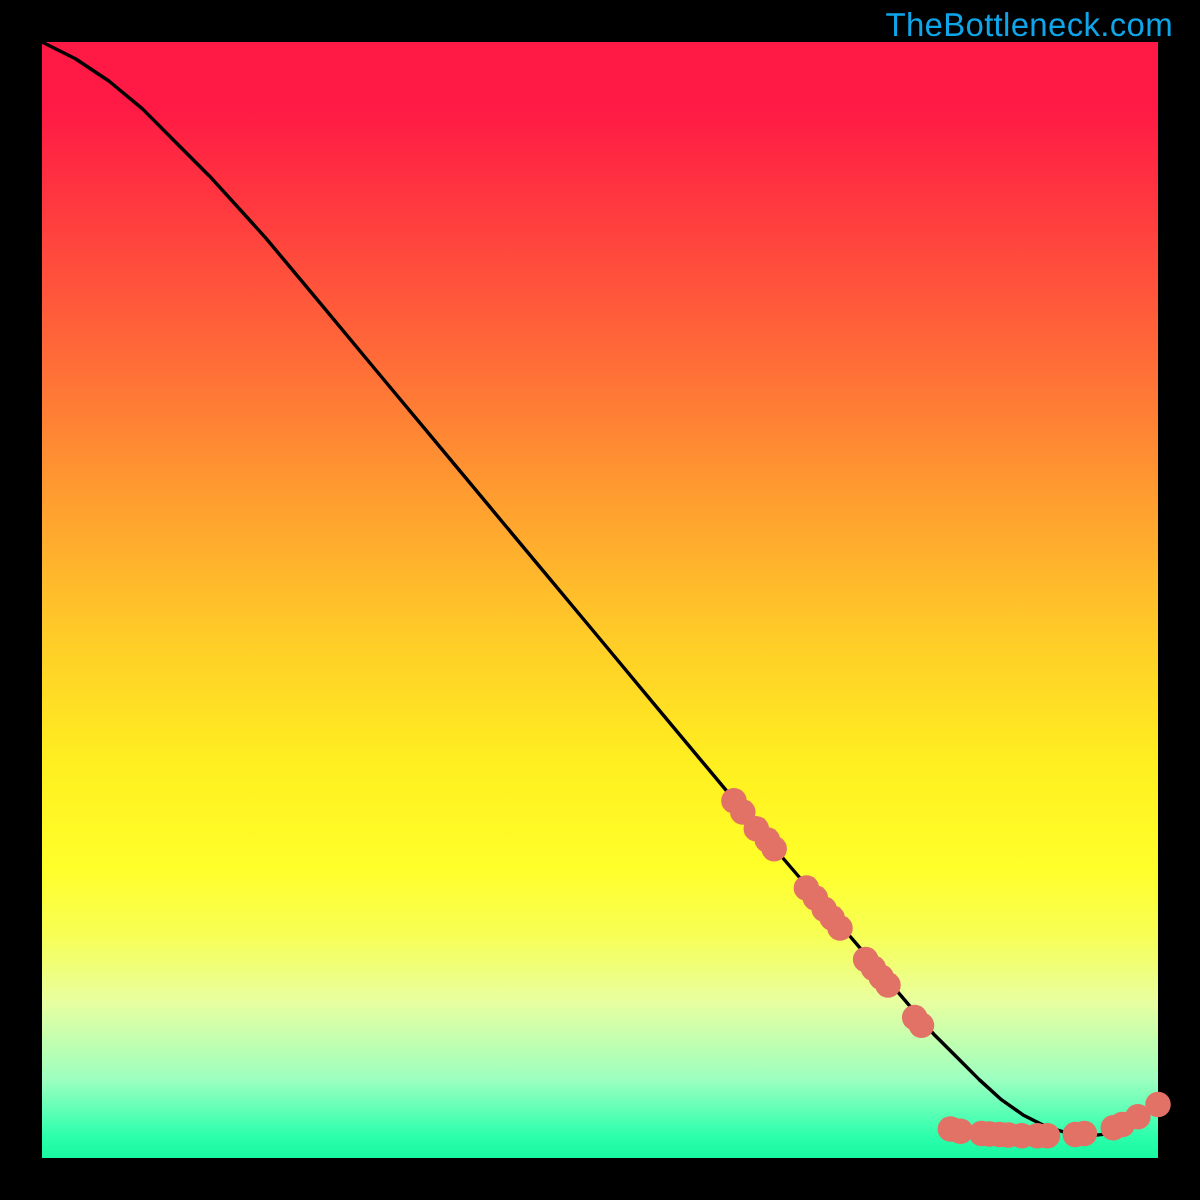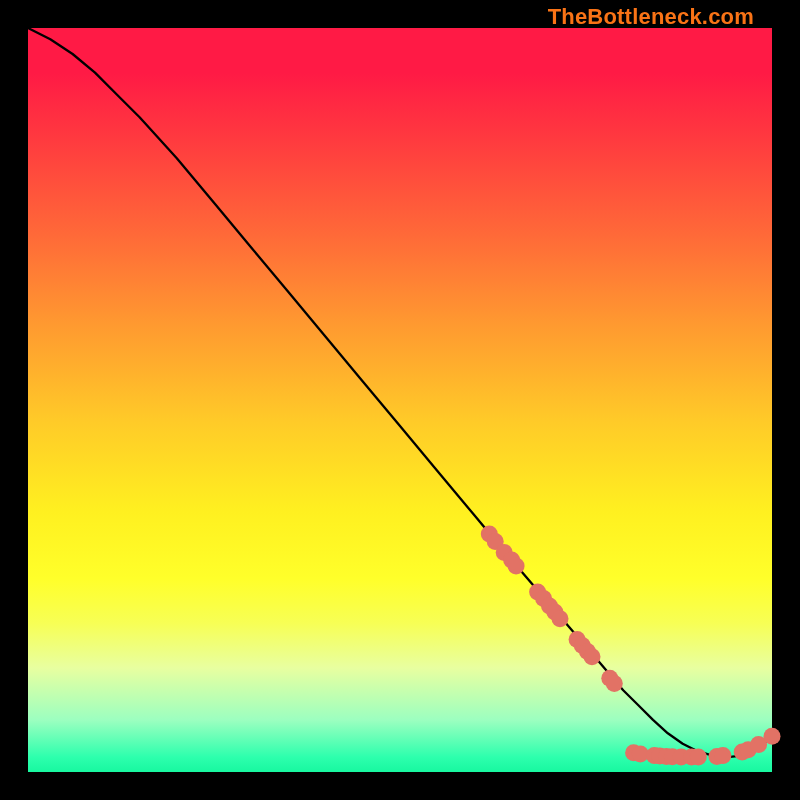--- a/index.html
+++ b/index.html
@@ -33,24 +33,24 @@
       #f7ff55 80%,
       #e8ffa0 86%,
       #9cffc0 93%,
       #2dffad 98%,
       #18f8a0 100%
     );
   }
   .watermark {
     position: absolute;
     top: 4px;
-    right: 46px;
-    color: #f97316;
+    right: 18px;
+    color: #0ea5e9;
     font-size: 22px;
-    font-weight: 700;
+    font-weight: 400;
     letter-spacing: 0.2px;
     z-index: 5;
     user-select: none;
   }
   svg.plot {
     position: absolute;
     inset: 0;
     width: 744px;
     height: 744px;
     overflow: visible;

